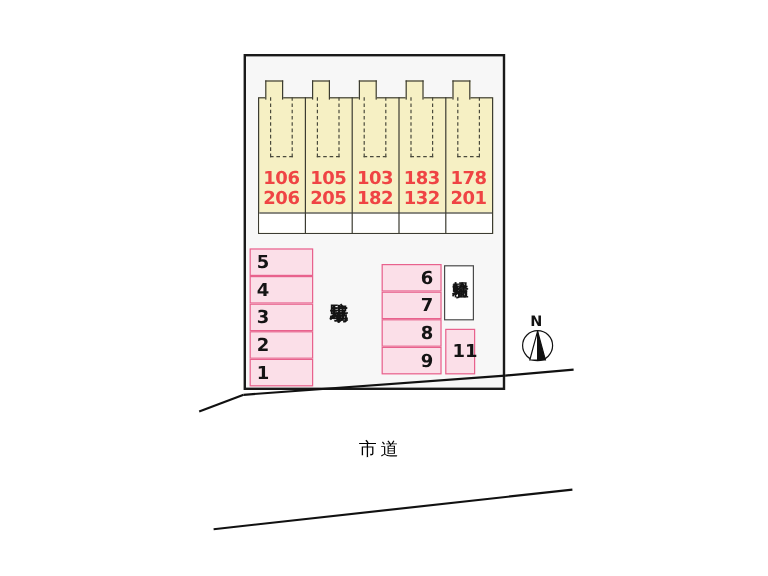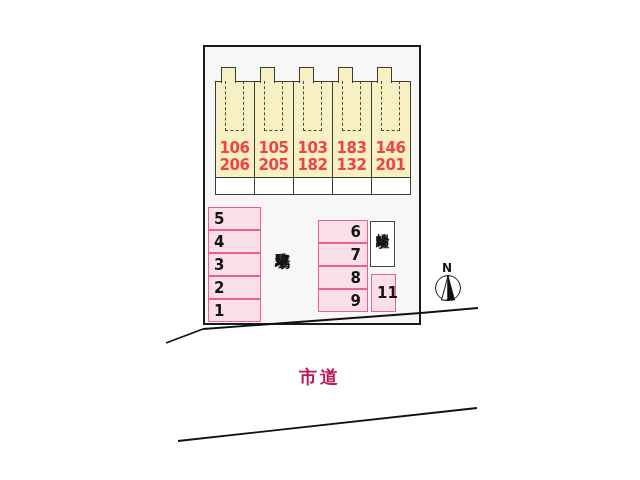--- a/index.html
+++ b/index.html
@@ -145,23 +145,23 @@
     transform: translateX(-50%);
     font-size: 13px;
     letter-spacing: 0;
   }
 
   
   .road-label {
     position: absolute;
     left: 299px;
     top: 365px;
-    color: #be185d;
-    font-size: 18px;
-    font-weight: bold;
+    color: #000000;
+    font-size: 15px;
+    font-weight: normal;
     letter-spacing: 3px;
   }
 
   
   .compass {
     position: absolute;
     left: 428px;
     top: 262px;
     width: 38px;
     height: 50px;
@@ -235,21 +235,21 @@
     </div>
     <div class="unit-labels" style="left:78px;top:73px;">
       <div>103</div>
       <div>182</div>
     </div>
     <div class="unit-labels" style="left:117px;top:73px;">
       <div>183</div>
       <div>132</div>
     </div>
     <div class="unit-labels" style="left:156px;top:73px;">
-      <div>146</div>
+      <div>178</div>
       <div>201</div>
     </div>
   </div>
 
   <div class="stall stall-left" style="left:208px;top:207px;width:53px;height:23px;">
     <span class="stall-num">5</span>
   </div>
   <div class="stall stall-left" style="left:208px;top:230px;width:53px;height:23px;">
     <span class="stall-num">4</span>
   </div>

